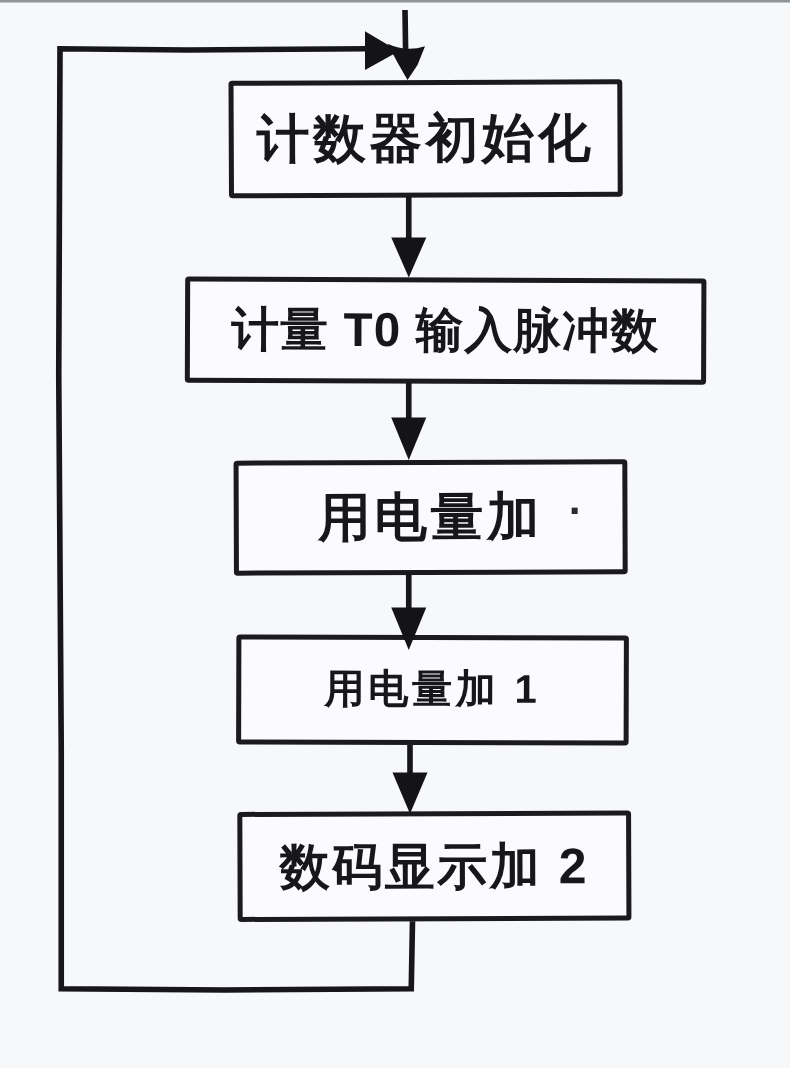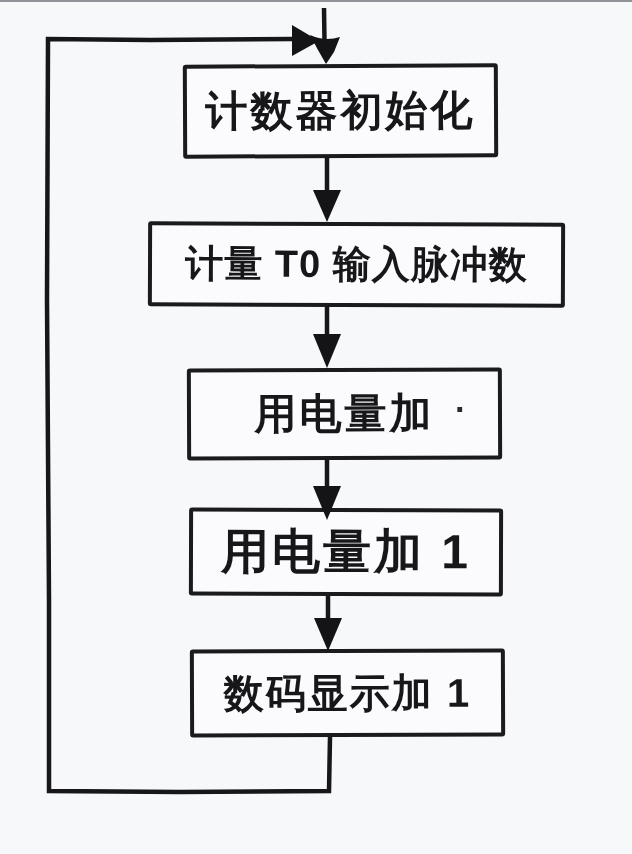--- a/index.html
+++ b/index.html
@@ -31,21 +31,21 @@
     align-items: center;
     justify-content: center;
     color: #17171a;
     font-weight: bold;
     white-space: nowrap;
     z-index: 2;
   }
   .node-init    { left:183px; top:64px;  width:315px; height:94px; font-size:42px; letter-spacing:3px; transform:rotate(-0.25deg); }
   .node-measure { left:148px; top:222px; width:417px; height:85px; font-size:38px; letter-spacing:1px; transform:rotate(0.2deg); }
   .node-overflow{ left:187px; top:368px; width:315px; height:92px; font-size:42px; letter-spacing:3px; transform:rotate(-0.2deg); }
-  .node-energy  { left:189px; top:508px; width:314px; height:88px; font-size:48px; letter-spacing:3px; transform:rotate(0.15deg); }
+  .node-energy  { left:189px; top:508px; width:314px; height:88px; font-size:32px; letter-spacing:3px; transform:rotate(0.15deg); }
   .node-display { left:190px; top:649px; width:315px; height:88px; font-size:40px; letter-spacing:2px; transform:rotate(-0.2deg); }
   .connector-layer {
     position: absolute;
     left: 0; top: 0;
     width: 632px; height: 854px;
     z-index: 5;
     pointer-events: none;
   }
   .connector-layer path.stroke {
     fill: none;
@@ -85,21 +85,21 @@
 
   <div class="flow-node node-overflow">
     <span>用电量加</span>
   </div>
 
   <div class="flow-node node-energy">
     <span>用电量加 1</span>
   </div>
 
   <div class="flow-node node-display">
-    <span>数码显示加 1</span>
+    <span>数码显示加 2</span>
   </div>
 
   <span class="stray-dot">·</span>
 
   <svg class="connector-layer" viewBox="0 0 632 854">
 
     <path class="stroke" d="M324,8 L324.5,42"></path>
 
     <path class="head" d="M310,35 Q325,42 340,37 L334,52 L326,64 L318,50 Z"></path>
 

